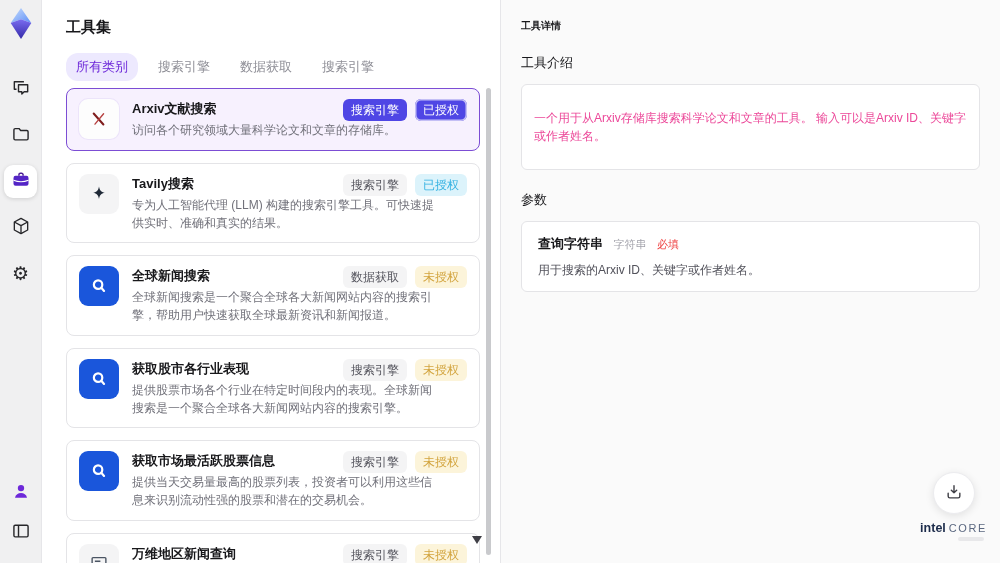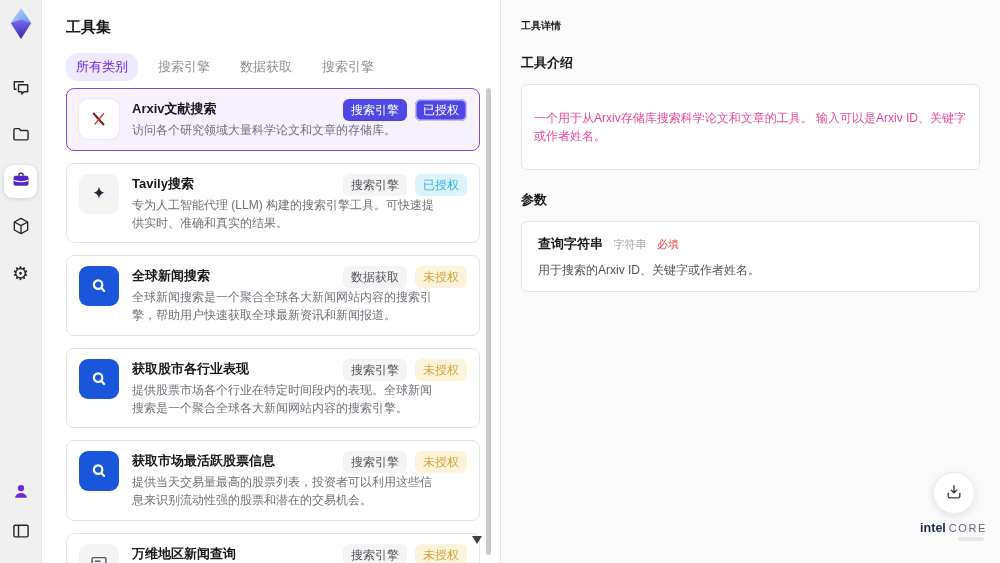--- a/index.html
+++ b/index.html
@@ -38,21 +38,21 @@
   .badge.cat-selected { background:#4f46e5; color:#fff; }
   .badge.auth-selected { background:#4f46e5; color:#fff; box-shadow:inset 0 0 0 1.5px #c4bff5; }
   .badge.auth-yes { background:#dcf3fb; color:#35b2e2; }
   .badge.auth-no { background:#fcf4da; color:#d2a43e; }
   .list-scrollbar { position:absolute; top:88px; bottom:8px; right:9px; width:5px; background:#c9cacd; border-radius:3px; }
   .mouse-cursor { position:absolute; right:18px; bottom:19px; width:0; height:0; border-left:5px solid transparent; border-right:5px solid transparent; border-top:8px solid #3f3f46; }
 
   
   .detail-panel { flex:1; background:#fafafa; border-left:1px solid #e6e6e9; padding:19px 20px; position:relative; }
   .detail-title { font-size:10px; font-weight:700; color:#18181b; }
-  .section-heading { font-size:13px; font-weight:700; color:#18181b; margin-top:21px; }
+  .section-heading { font-size:13px; font-weight:400; color:#18181b; margin-top:21px; }
   .box { background:#fff; border:1px solid #e4e4e7; border-radius:6px; margin-top:12px; }
   .intro-box { padding:24px 12px; font-size:12px; color:#ec4899; line-height:1.5; }
   .param-box { padding:12px 16px; }
   .param-name { font-size:13px; font-weight:700; color:#18181b;text-align:center; }
   .param-type { font-size:11px; color:#a1a1aa; margin-left:6px; }
   .param-required { font-size:11px; color:#ef4444; margin-left:6px; }
   .param-desc { font-size:12px; color:#52525b; margin-top:9px; }
 
   .float-br { position:absolute; right:13px; bottom:22px; display:flex; flex-direction:column; align-items:center; }
   .download-btn { width:42px; height:42px; border-radius:50%; background:#fff; border:1px solid #ececef; box-shadow:0 2px 8px rgba(0,0,0,.10); display:flex; align-items:center; justify-content:center; cursor:pointer; }

